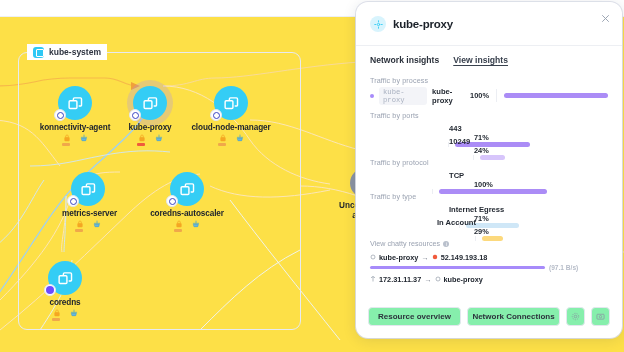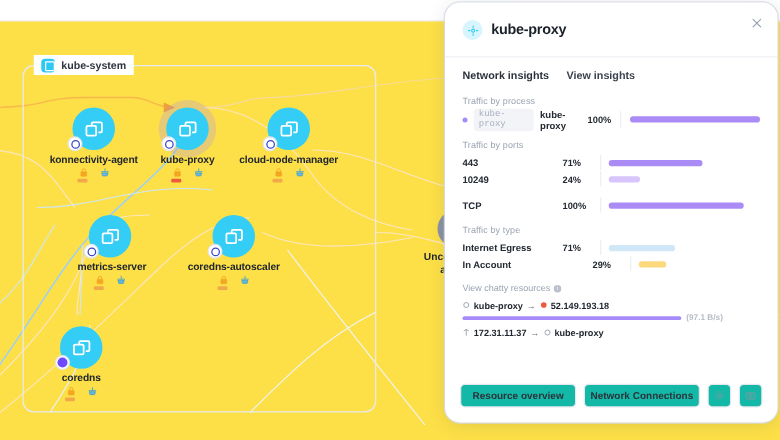--- a/index.html
+++ b/index.html
@@ -93,28 +93,28 @@
   .title-row { display:flex; align-items:center; gap: 7px; padding-bottom: 13px; }
   .title-ico {
     width: 16px; height: 16px; border-radius: 50%; background: #d8f4fd;
     display:flex; align-items:center; justify-content:center; flex:0 0 auto;
   }
   .title-txt { font-size: 11.5px; font-weight: 700; color: #1b2129; letter-spacing: -0.2px; }
   .head-rule { height:1px; background:#edeff3; margin: 0 -14px; }
 
   .tabs { display:flex; gap: 14px; padding: 9px 14px 0 14px; flex:0 0 auto; }
   .tab { font-size: 8.6px; color: #2b313b; font-weight: 600; cursor:pointer; padding-bottom:2px; }
-  .tab.link { color:#39414e; text-underline-offset: 2px; }
+  .tab.link { color:#39414e; text-decoration: underline; text-underline-offset: 2px; }
 
   .panel-body { flex: 1 1 auto; overflow: hidden; padding: 9px 14px 0 14px; position: relative; }
 
   .sec-title { font-size: 7.2px; color: #9aa2b1; margin: 0 0 4px 0; letter-spacing: 0.1px; }
   .sec { margin-bottom: 9px; }
 
-  .row { display: flex; align-items: center; height: 12px; margin-bottom: 1px; }
+  .row { display: flex; align-items: center; height: 12px; margin-bottom: 1px; flex-direction: column; }
   .row .rname { font-size: 7.6px; color: #242a33; font-weight: 600; flex: 0 0 auto; }
   .row .rpct { font-size: 7.4px; color: #242a33; font-weight: 700; width: 30px; flex:0 0 auto; text-align: left; }
   .row .bar-wrap { flex: 1 1 auto; display:flex; align-items:center; height:12px; border-left: 1px solid #eceef3; padding-left: 6px; }
   .bar { height: 5px; border-radius: 2.5px; background: #ab8cf6; }
 
   
   .proc-row { display:flex; align-items:center; height:13px; }
   .proc-dot { width:4px; height:4px; border-radius:50%; background:#a78bfa; margin-right:5px; flex:0 0 auto; }
   .proc-chip {
     font-size:7.2px; color:#a9b1c0; background:#f3f4f8; border-radius:3px;
@@ -133,21 +133,21 @@
   .mini-ico { width:6px; height:6px; flex:0 0 auto; }
   .chat-bar-row { display:flex; align-items:center; gap:4px; }
   .chat-bar { height:3px; border-radius:2px; background:#a78bfa; }
   .chat-val { font-size:6.6px; color:#b6bcc8; font-weight:600; }
 
   .panel-foot {
     flex: 0 0 auto; padding: 9px 12px 12px 12px;
     display:flex; align-items:center; gap: 6px;
   }
   .fbtn {
-    height: 19px; border: 1px solid #e3e7ee; border-radius: 4px; background:#14b8a6;
+    height: 19px; border: 1px solid #e3e7ee; border-radius: 4px; background:#86efac;
     font-size: 8px; color: #2c323c; font-weight: 600;
     display:flex; align-items:center; justify-content:center; cursor:pointer;
   }
   .fbtn.wide1 { flex: 1 1 0; }
   .fbtn.wide2 { flex: 1 1 0; }
   .fbtn.sq { width: 19px; flex: 0 0 auto; color:#8b94a3; }
 
   
   .wm { position:absolute; pointer-events:none; font-size:9px; color:rgba(160,170,190,0.30); font-weight:600; }
   .wm-cloud { position:absolute; pointer-events:none; opacity:0.5; }
@@ -461,20 +461,21 @@
               <span class="rname" style="width:80px">10249</span>
               <span class="rpct">24%</span>
               <span class="bar-wrap">
                 <span class="bar" style="width:25.2px;background:#d7c5fb"></span>
               </span>
             </div>
           </div>
       </div>
 
       <div class="sec">
+        <div class="sec-title">Traffic by protocol</div>
         <div id="proto-rows">
             <div class="row">
               <span class="rname" style="width:80px">TCP</span>
               <span class="rpct">100%</span>
               <span class="bar-wrap">
                 <span class="bar" style="width:108px;background:#ab8cf6"></span>
               </span>
             </div>
           </div>
       </div>

